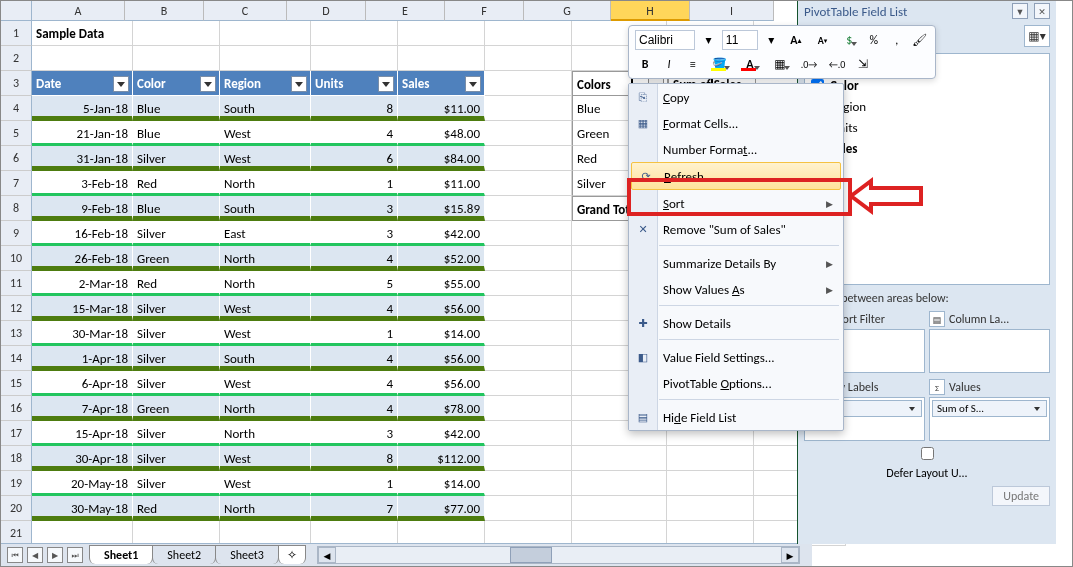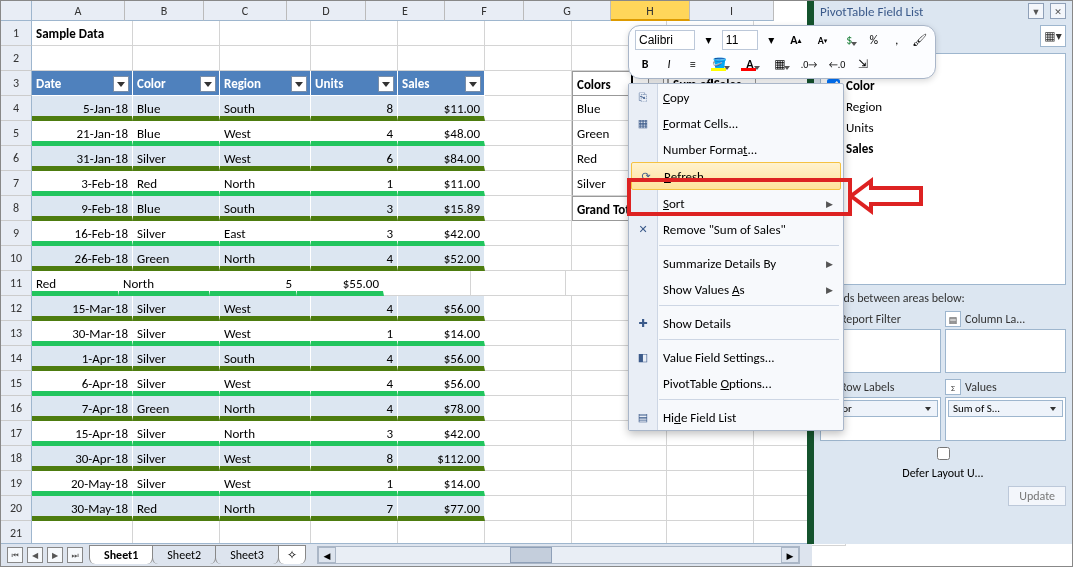--- a/index.html
+++ b/index.html
@@ -42,39 +42,39 @@
 .wF{width:78px;}
 .wG{width:86px;}
 .wH{width:78px;}
 .wI{width:83px;}
 
 
 .thcell{background:var(--table-header-bg);color:#fff;font-weight:700;border-right:1px solid #fff;border-bottom:1px solid #fff;position:relative;}
 .thcell .drop{position:absolute;right:3px;top:5px;width:14px;height:14px;background:#fff;border:1px solid #7a8ea8;display:flex;align-items:center;justify-content:center;}
 .thcell .drop:after{content:'';border-left:4px solid transparent;border-right:4px solid transparent;border-top:5px solid #333;}
 .stripeA{background:var(--table-stripe);border-right:1px solid #fff;border-bottom:5px solid #4d7c0f;}
-.stripeB{background:var(--table-row);border-right:1px solid #fff;border-bottom:5px solid #22c55e;}
+.stripeB{background:var(--table-row);border-right:1px solid #fff;border-bottom:3px solid #22c55e;}
 .pv-drop{position:absolute;right:3px;top:5px;width:14px;height:14px;background:#f4f4f4;border:1px solid #888;display:flex;align-items:center;justify-content:center;}
 .pv-drop:after{content:'';border-left:4px solid transparent;border-right:4px solid transparent;border-top:5px solid #333;}
 
 
 .sheet-tabs{position:absolute;left:0;bottom:0;right:260px;height:22px;background:#dde4ee;border-top:1px solid #9eb6ce;display:flex;align-items:center;}
 .nav-btns{display:flex;gap:4px;padding:0 6px;}
 .nav-btn{width:14px;height:14px;border:1px solid #888;background:#f6f9fc;display:flex;align-items:center;justify-content:center;font-size:8px;color:#555;}
 .tab{padding:2px 14px;background:#fff;border:1px solid #888;border-bottom:none;border-radius:0 0 6px 6px;font-size:12px;margin-right:-1px;position:relative;top:-1px;}
 .tab.inactive{background:#dde4ee;}
 .tab.add{padding:2px 8px;}
 .hscroll{flex:1;margin:0 12px;height:16px;background:#e9eef5;border:1px solid #aab6c6;position:relative;}
 .hscroll .thumb{position:absolute;left:40%;top:0;bottom:0;width:40px;background:#c4cedc;border:1px solid #8fa0b8;}
 .hscroll .arr{position:absolute;top:0;bottom:0;width:16px;background:#dde4ee;border:1px solid #aab6c6;display:flex;align-items:center;justify-content:center;font-size:9px;}
 .hscroll .arr.l{left:0;}
 .hscroll .arr.r{right:0;}
 
 
-.panel{position:absolute;top:0;right:0;bottom:22px;width:258px;background:var(--panel-bg);border-left:7px solid #14532d;font-size:12px;}
+.panel{position:absolute;top:0;right:16px;bottom:22px;width:258px;background:var(--panel-bg);border-left:1px solid #14532d;font-size:12px;}
 .panel-head{display:flex;justify-content:space-between;align-items:center;padding:2px 6px;color:#3b5a8a;font-weight:500;}
 .panel-head .label-head{font-size:13px;}
 .panel-head .pxs{display:flex;gap:6px;}
 .panel-head .px{width:14px;height:14px;border:1px solid #8fa0b8;display:flex;align-items:center;justify-content:center;font-size:9px;color:#555;background:#f3f6fb;}
 .panel-sub{padding:4px 6px;color:#333;display:flex;justify-content:space-between;align-items:center;}
 .panel-sub .toolbtn{width:24px;height:20px;background:#fff;border:1px solid #9eb6ce;display:flex;align-items:center;justify-content:center;}
 .field-list{margin:2px 6px;background:#fff;border:1px solid #9eb6ce;height:230px;overflow:hidden;}
 .field{display:flex;align-items:center;gap:6px;padding:3px 6px;font-size:13px;}
 .field input{margin:0;}
 .field.bold{font-weight:700;}
@@ -85,21 +85,21 @@
 .zone-h .zi{width:14px;height:14px;background:#fff;border:1px solid #9eb6ce;display:flex;align-items:center;justify-content:center;font-size:9px;}
 .zone{background:#fff;border:1px solid #9eb6ce;height:38px;padding:2px;}
 .zone .pill{background:#eef3fa;border:1px solid #9eb6ce;padding:1px 4px;font-size:11px;display:flex;justify-content:space-between;align-items:center;}
 .zone .pill .dd{width:10px;height:10px;display:flex;align-items:center;justify-content:center;}
 .zone .pill .dd:after{content:'';border-left:3px solid transparent;border-right:3px solid transparent;border-top:4px solid #333;}
 .panel-foot{display:flex;align-items:center;gap:6px;padding:6px;flex-direction:column;}
 .panel-foot input{margin:0;}
 .panel-foot .btn{margin-left:auto;padding:2px 10px;background:#f3f6fb;border:1px solid #bcc8d9;color:#777;font-size:12px;}
 
 
-.mini{position:absolute;left:627px;top:24px;width:294px;background:#fcfdff;border:1px solid #a9b6c9;border-radius:12px;box-shadow:0 2px 6px rgba(0,0,0,.15);padding:4px 6px;z-index:50;}
+.mini{position:absolute;left:627px;top:24px;width:294px;background:#fcfdff;border:1px solid #a9b6c9;border-radius:4px;box-shadow:0 2px 6px rgba(0,0,0,.15);padding:4px 6px;z-index:50;}
 .mini-row{display:flex;align-items:center;gap:4px;}
 .mini select, .mini .minp{font-size:12px;border:1px solid #bcc8d9;background:#fff;padding:0 3px;height:18px;}
 .mini .minp{width:52px;}
 .mini .minp2{width:28px;}
 .mini .mb{width:18px;height:18px;display:flex;align-items:center;justify-content:center;border:1px solid transparent;font-size:12px;position:relative;}
 .mini .mb.small-a{font-size:10px;}
 .mini .dd-arrow:after{content:'';position:absolute;right:2px;bottom:3px;border-left:3px solid transparent;border-right:3px solid transparent;border-top:4px solid #555;}
 .mini .colorbar{position:absolute;left:3px;right:6px;bottom:2px;height:3px;}
 
 
@@ -254,20 +254,21 @@
         <div class="cell wC stripeA">North</div>
         <div class="cell wD stripeA num">4</div>
         <div class="cell wE stripeA money">$52.00</div>
         <div class="cell wF"></div>
         <div class="cell wG"></div>
         <div class="cell wH"></div>
         <div class="cell wI"></div>
       </div>
       <div class="row">
         <div class="rn">11</div>
+        <div class="cell wA stripeB date">2-Mar-18</div>
         <div class="cell wB stripeB">Red</div>
         <div class="cell wC stripeB">North</div>
         <div class="cell wD stripeB num">5</div>
         <div class="cell wE stripeB money">$55.00</div>
         <div class="cell wF"></div>
         <div class="cell wG"></div>
         <div class="cell wH"></div>
         <div class="cell wI"></div>
       </div>
       <div class="row">

